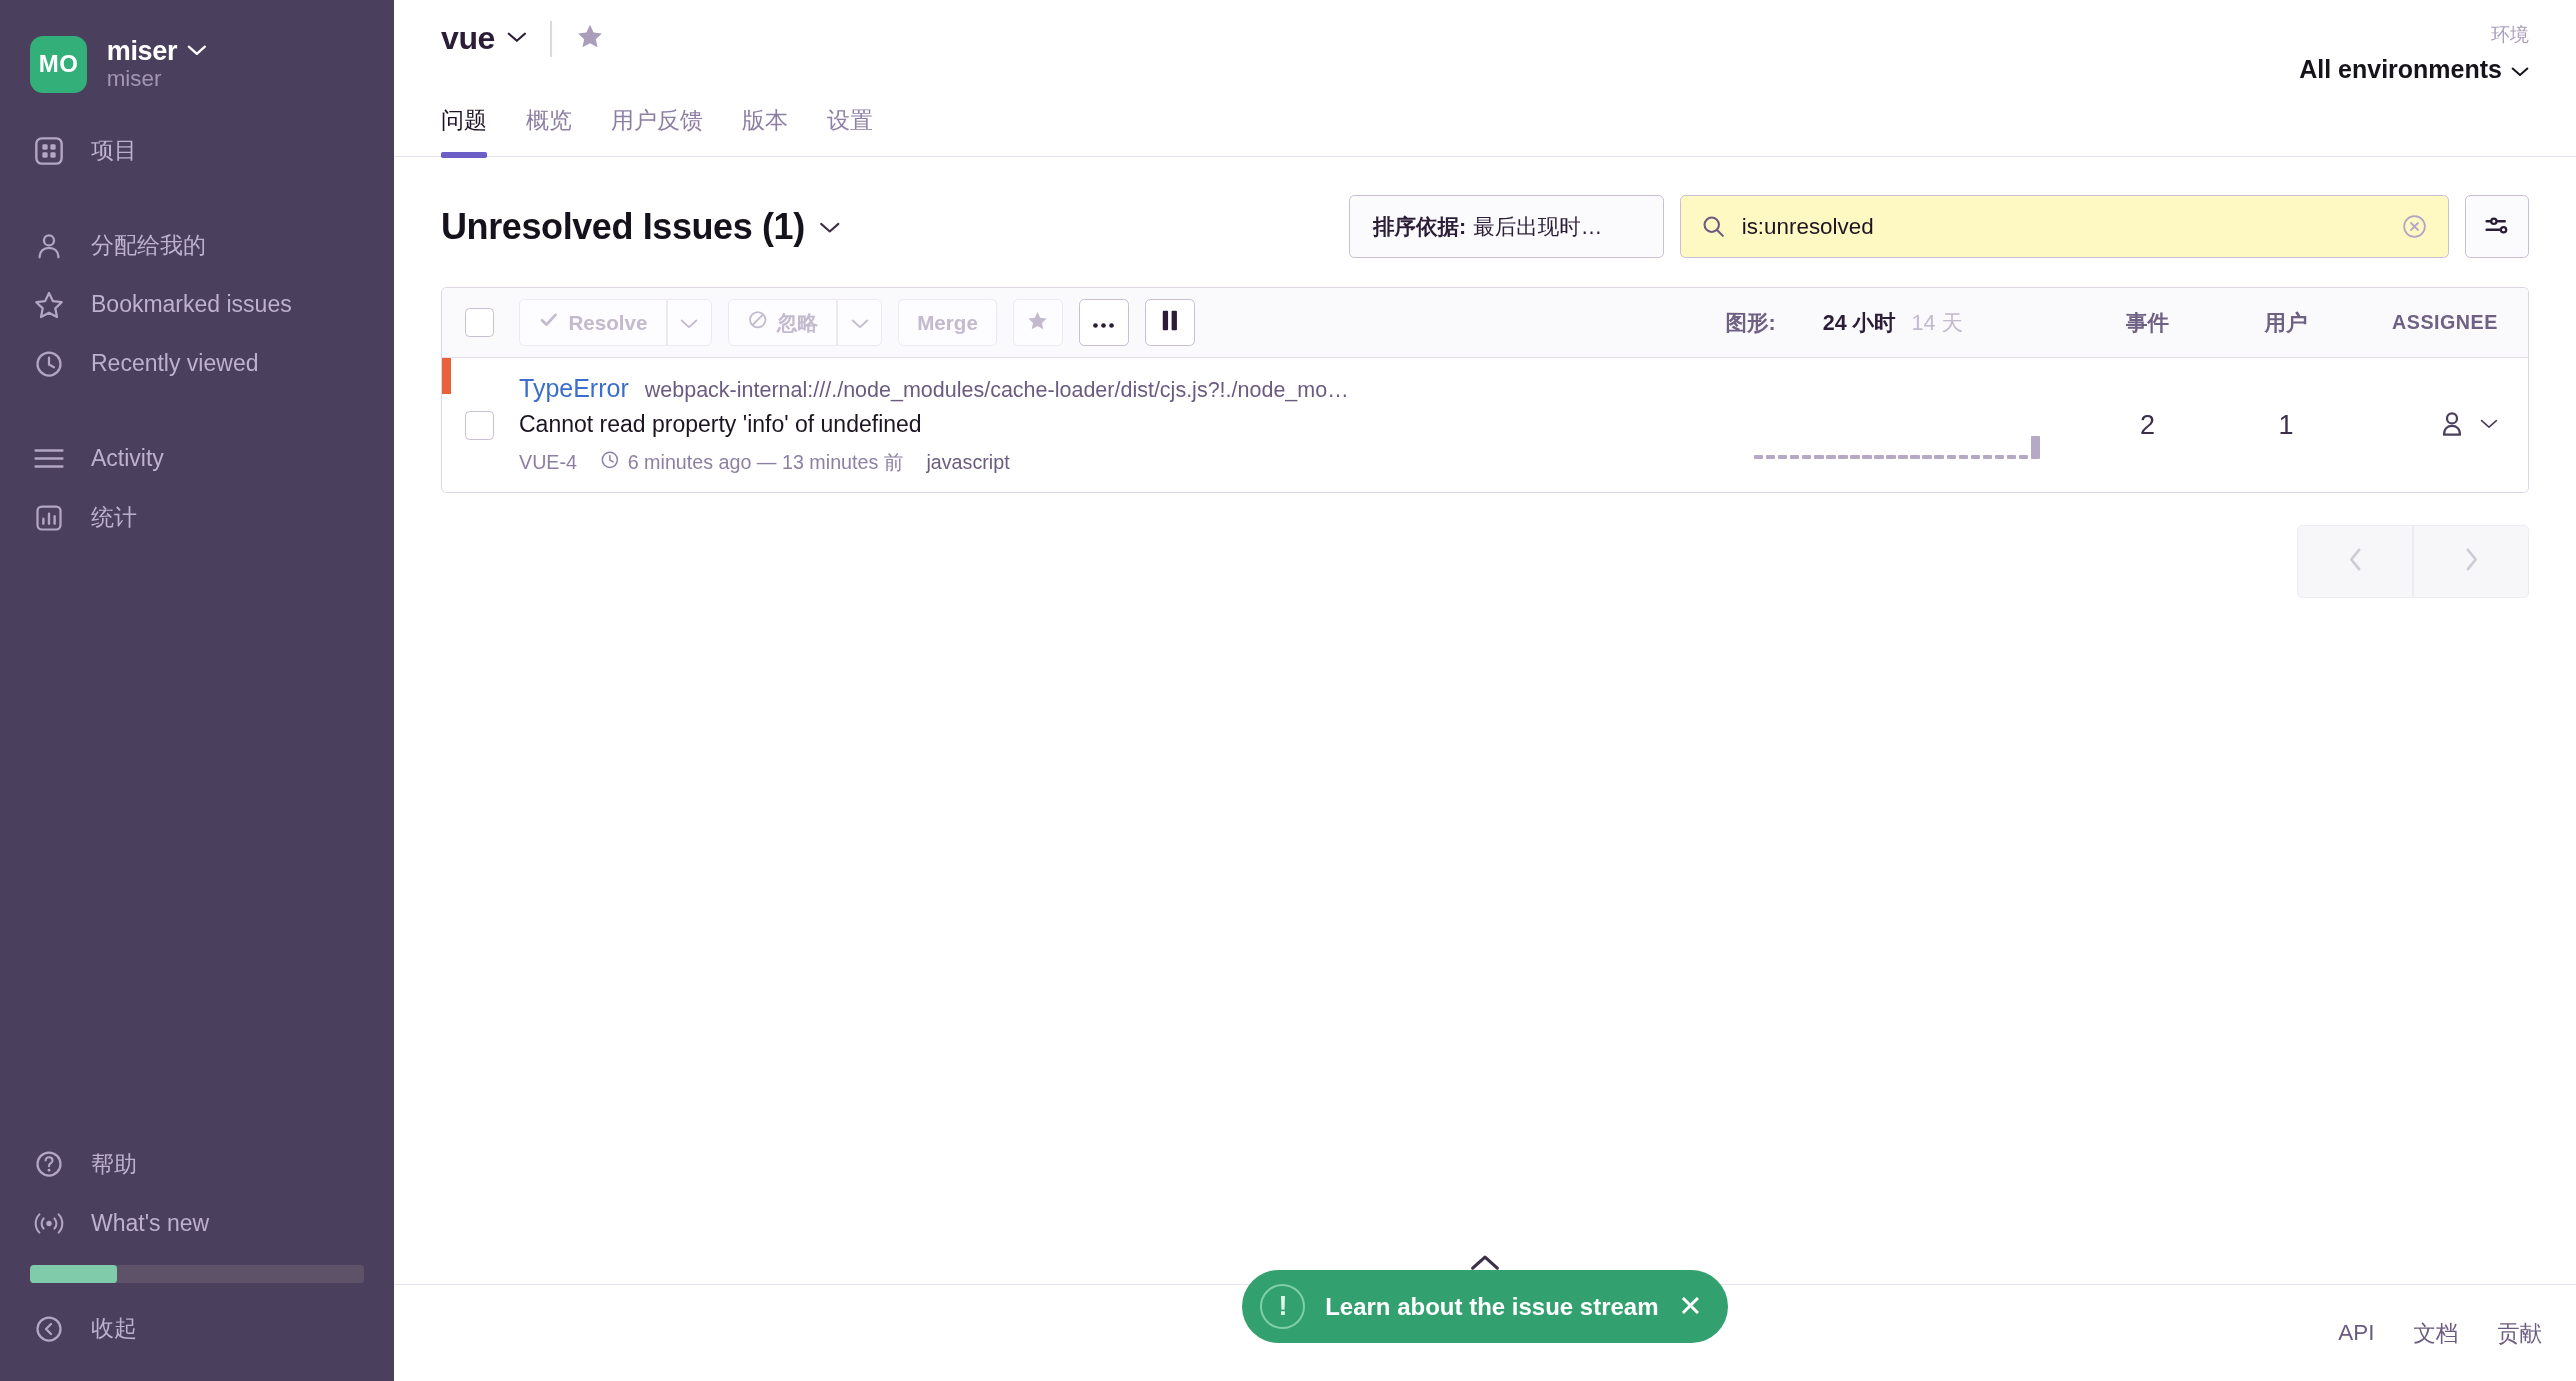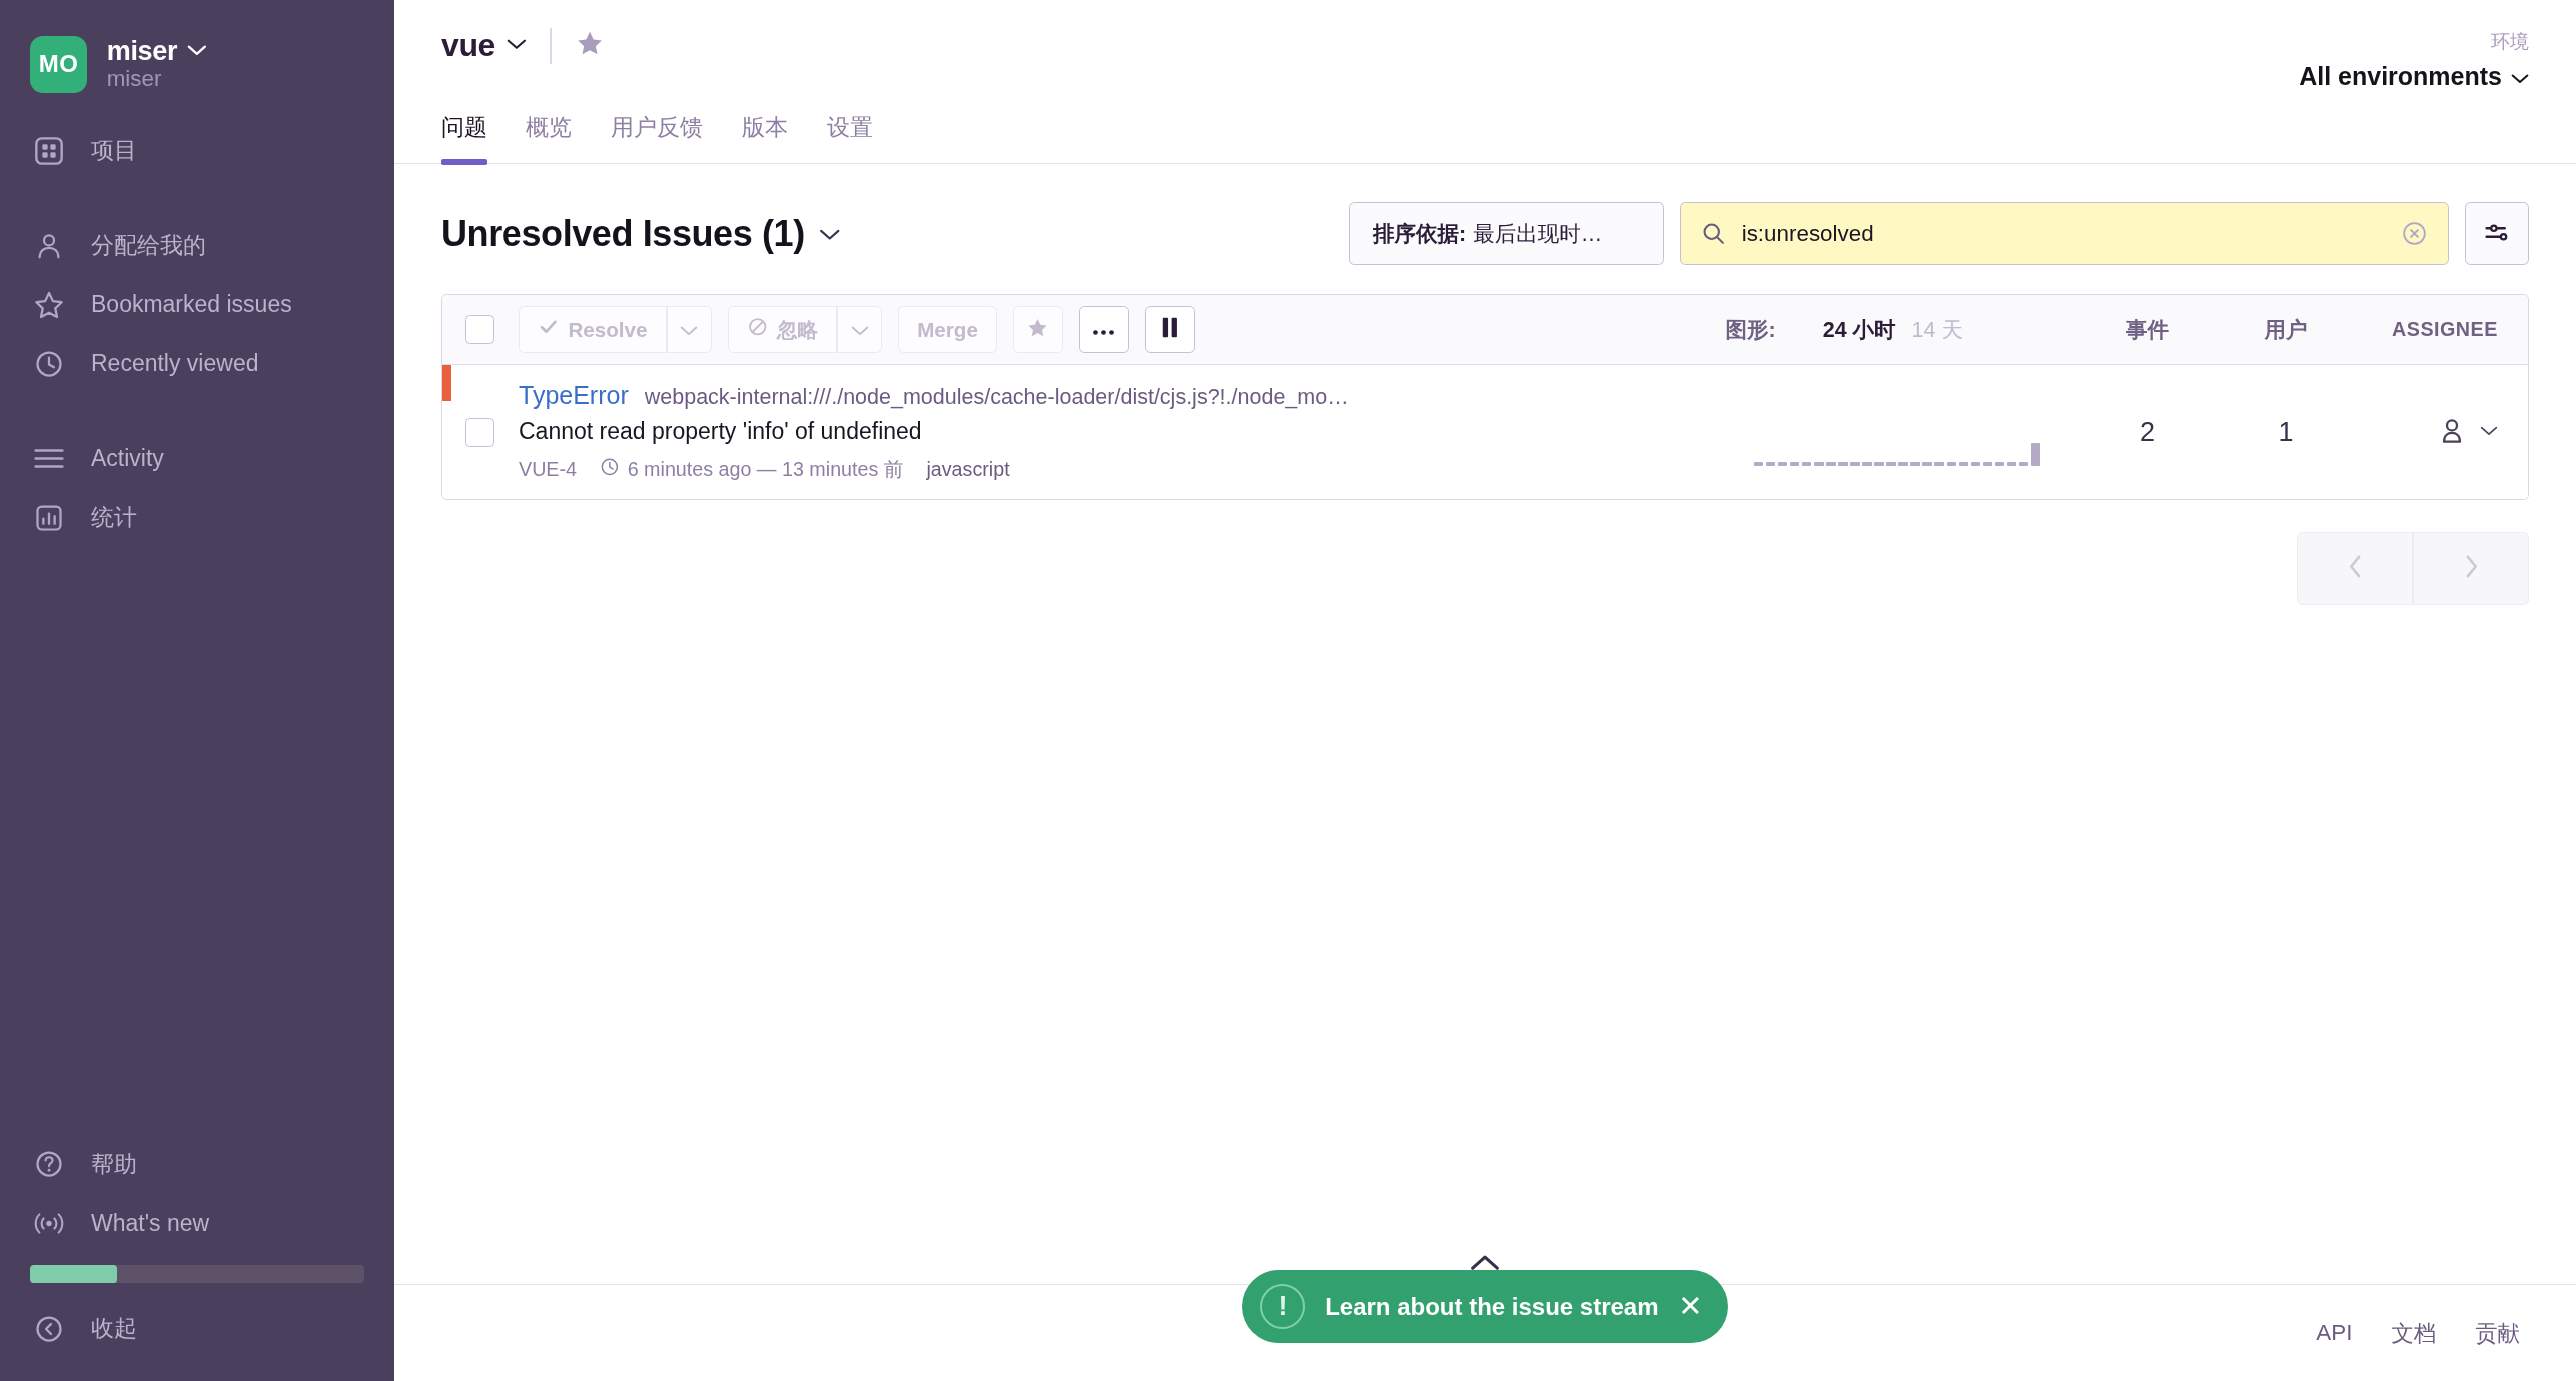--- a/index.html
+++ b/index.html
@@ -72,21 +72,21 @@
   
   .main {
     flex: 1 1 auto; height: 1381px;
     display: flex; flex-direction: column;
     background: #fff; position: relative;
     overflow: hidden;
   }
 
   
   .page-header {
-    padding: 27px 47px 0 47px;
+    padding: 20px 47px 0 47px;
     border-bottom: 1.8px solid #e7e1ec;
     position: relative;
     flex: 0 0 auto;
   }
   .header-top {
     display: flex; align-items: flex-start; justify-content: space-between;
   }
   .proj-row { display: flex; align-items: center; gap: 23px; }
   .proj-name { font-size: 32px; font-weight: 700; color: #2b1d38; letter-spacing: -0.4px; }
   .proj-chev { color: #2b1d38; }
@@ -260,21 +260,21 @@
     color: #cfcbd4;
   }
   .pag-btn.left { border-radius: 5.4px 0 0 5.4px; border-right-width: 0.9px; }
   .pag-btn.right { border-radius: 0 5.4px 5.4px 0; border-left-width: 0.9px; }
 
   
   .footer {
     border-top: 1.8px solid #e7e1ec;
     height: 97px; flex: 0 0 97px;
     display: flex; align-items: center; justify-content: flex-end;
-    padding: 0 56px;
+    padding: 0 34px;
     gap: 39px;
   }
   .footer-link { font-size: 22.4px; color: #6b5b80; cursor: pointer; }
 
   
   .toast-wrap {
     position: absolute; left: 0; right: 0; bottom: 38px;
     display: flex; flex-direction: column; align-items: center;
     pointer-events: none;
   }

